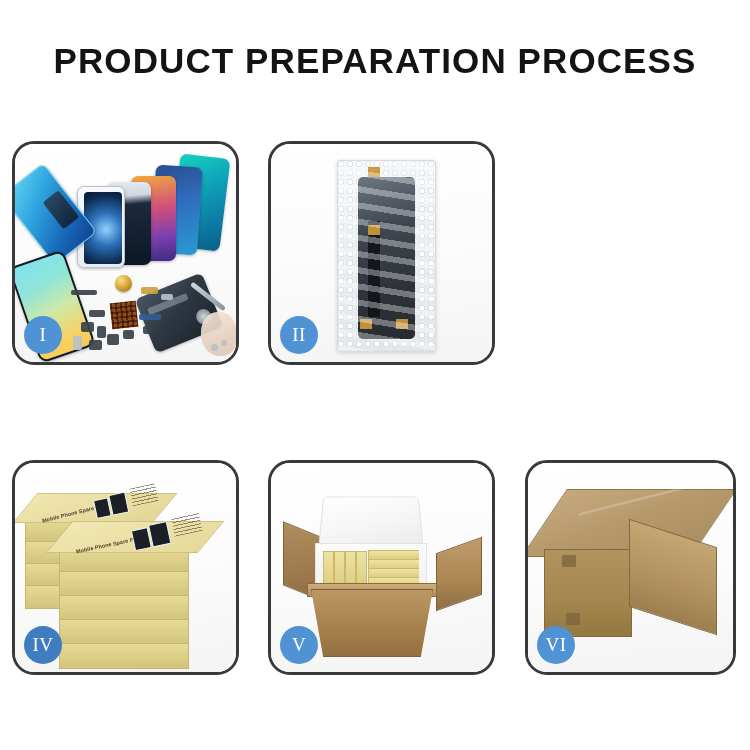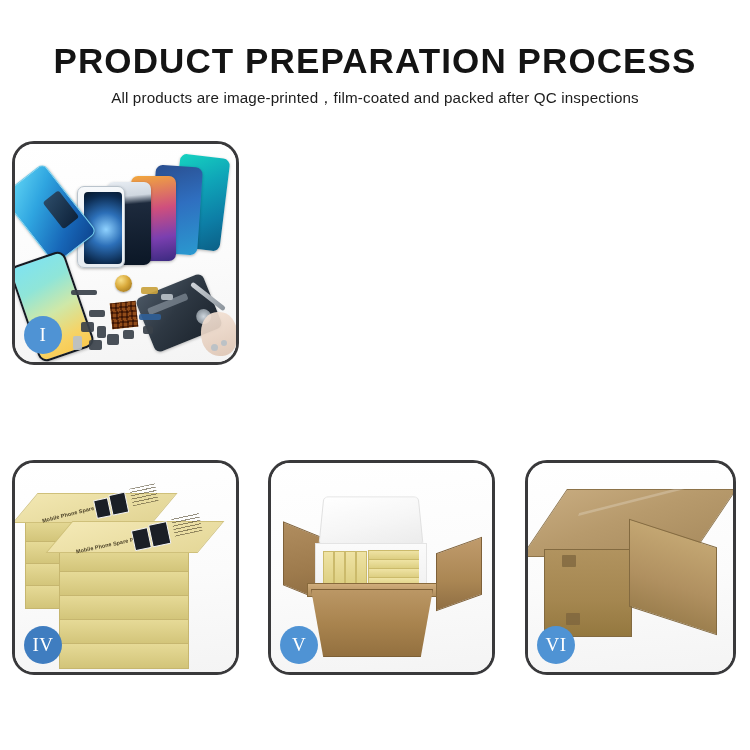--- a/index.html
+++ b/index.html
@@ -415,21 +415,20 @@
     position: absolute;
     background: rgba(124,100,62,.75);
     border-radius: 1px;
   }
 </style>
 </head>
 <body>
 
 <div id="header">
   <div id="page-title">PRODUCT PREPARATION PROCESS</div>
-  <div id="page-subtitle">All products are image-printed，film-coated and packed after QC inspections</div>
 </div>
 
 <div id="panel-grid">
 
   <div class="panel" id="panel-1">
     <div class="panel-stage">
       <div class="ph ph-fan5"></div>
       <div class="ph ph-fan4"></div>
       <div class="ph ph-fan3"></div>
       <div class="ph ph-fan2"></div>
@@ -453,20 +452,34 @@
       <div class="prt blu" style="left:124px; top:170px; width:22px; height:6px;"></div>
       <div class="prt" style="left:128px; top:182px; width:10px; height:8px;"></div>
       <div class="tool"></div>
       <div class="hand"></div>
       <div class="prt lt" style="left:196px; top:200px; width:7px; height:7px; border-radius:50%;"></div>
       <div class="prt lt" style="left:206px; top:196px; width:6px; height:6px; border-radius:50%;"></div>
       <div class="badge">I</div>
     </div>
   </div>
 
+  <div class="panel" id="panel-2">
+    <div class="panel-stage">
+      <div class="bubble-bag">
+        <div class="bag-part"></div>
+        <div class="bag-flex"></div>
+        <div class="bag-tape" style="left:30px; top:6px;"></div>
+        <div class="bag-tape" style="left:30px; top:64px;"></div>
+        <div class="bag-tape" style="left:22px; top:158px;"></div>
+        <div class="bag-tape" style="left:58px; top:158px;"></div>
+        <div class="bubble-sheen"></div>
+      </div>
+      <div class="badge">II</div>
+    </div>
+  </div>
 
 
   <div class="panel" id="panel-4">
     <div class="panel-stage">
       <div class="stack">
 
         <div class="sbox" style="left:2px; top:34px; width:96px; height:22px;">
           <div class="side" style="left:0; top:0; width:96px; height:22px;"></div>
         </div>
         <div class="sbox" style="left:2px; top:56px; width:96px; height:22px;">

